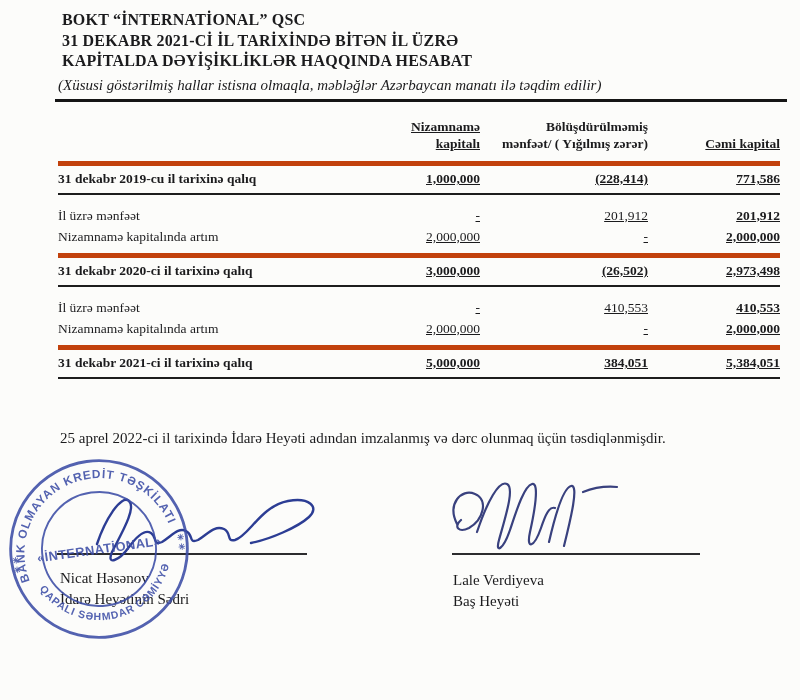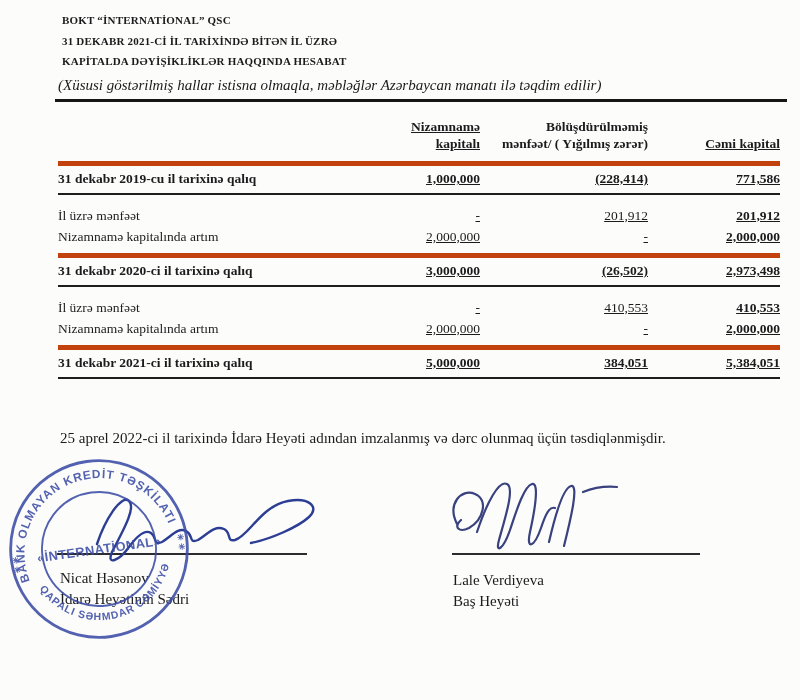--- a/index.html
+++ b/index.html
@@ -13,21 +13,21 @@
   }
   .page { position:relative; width:800px; height:700px; }
 
   
   .doc-header {
     position:absolute; left:55px; top:10px; width:732px;
     border-bottom:3px solid #151515;
     padding:0 0 5px 0;
   }
   .doc-header .title-line {
-    font-weight:bold; font-size:11px; line-height:20.5px;
+    font-weight:bold; font-size:16px; line-height:20.5px;
     letter-spacing:.2px; padding-left:7px;
   }
   .doc-header .subtitle {
     font-style:italic; font-size:15px; line-height:18px;
     margin-top:4px; padding-left:3px;
   }
 
   
   .equity-table { position:absolute; left:58px; top:118px; width:722px; }
   .grid-row { display:grid; grid-template-columns:322px 100px 168px 132px; }

